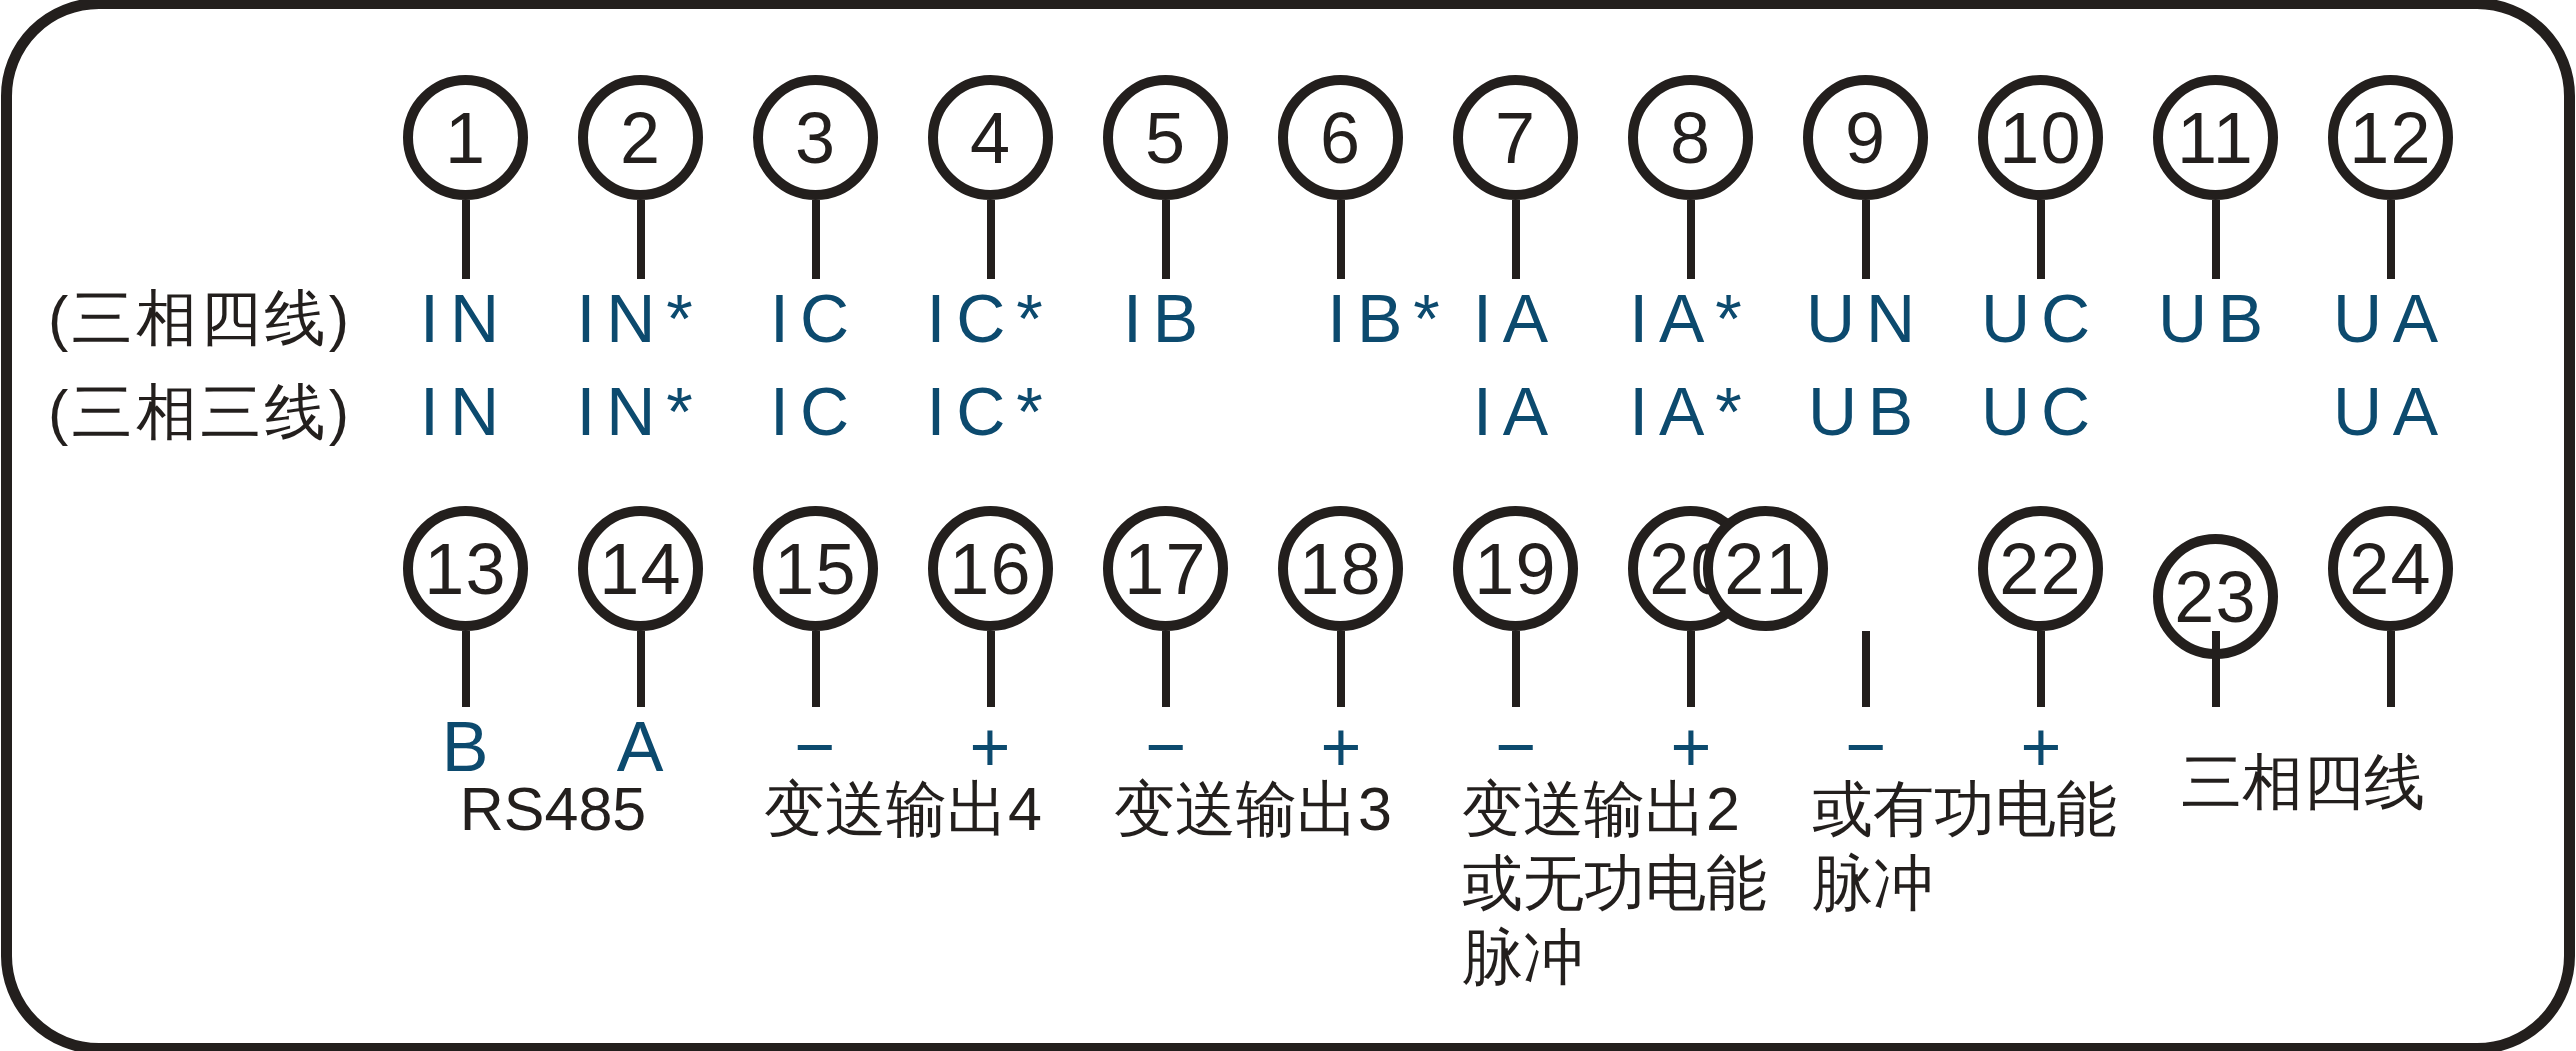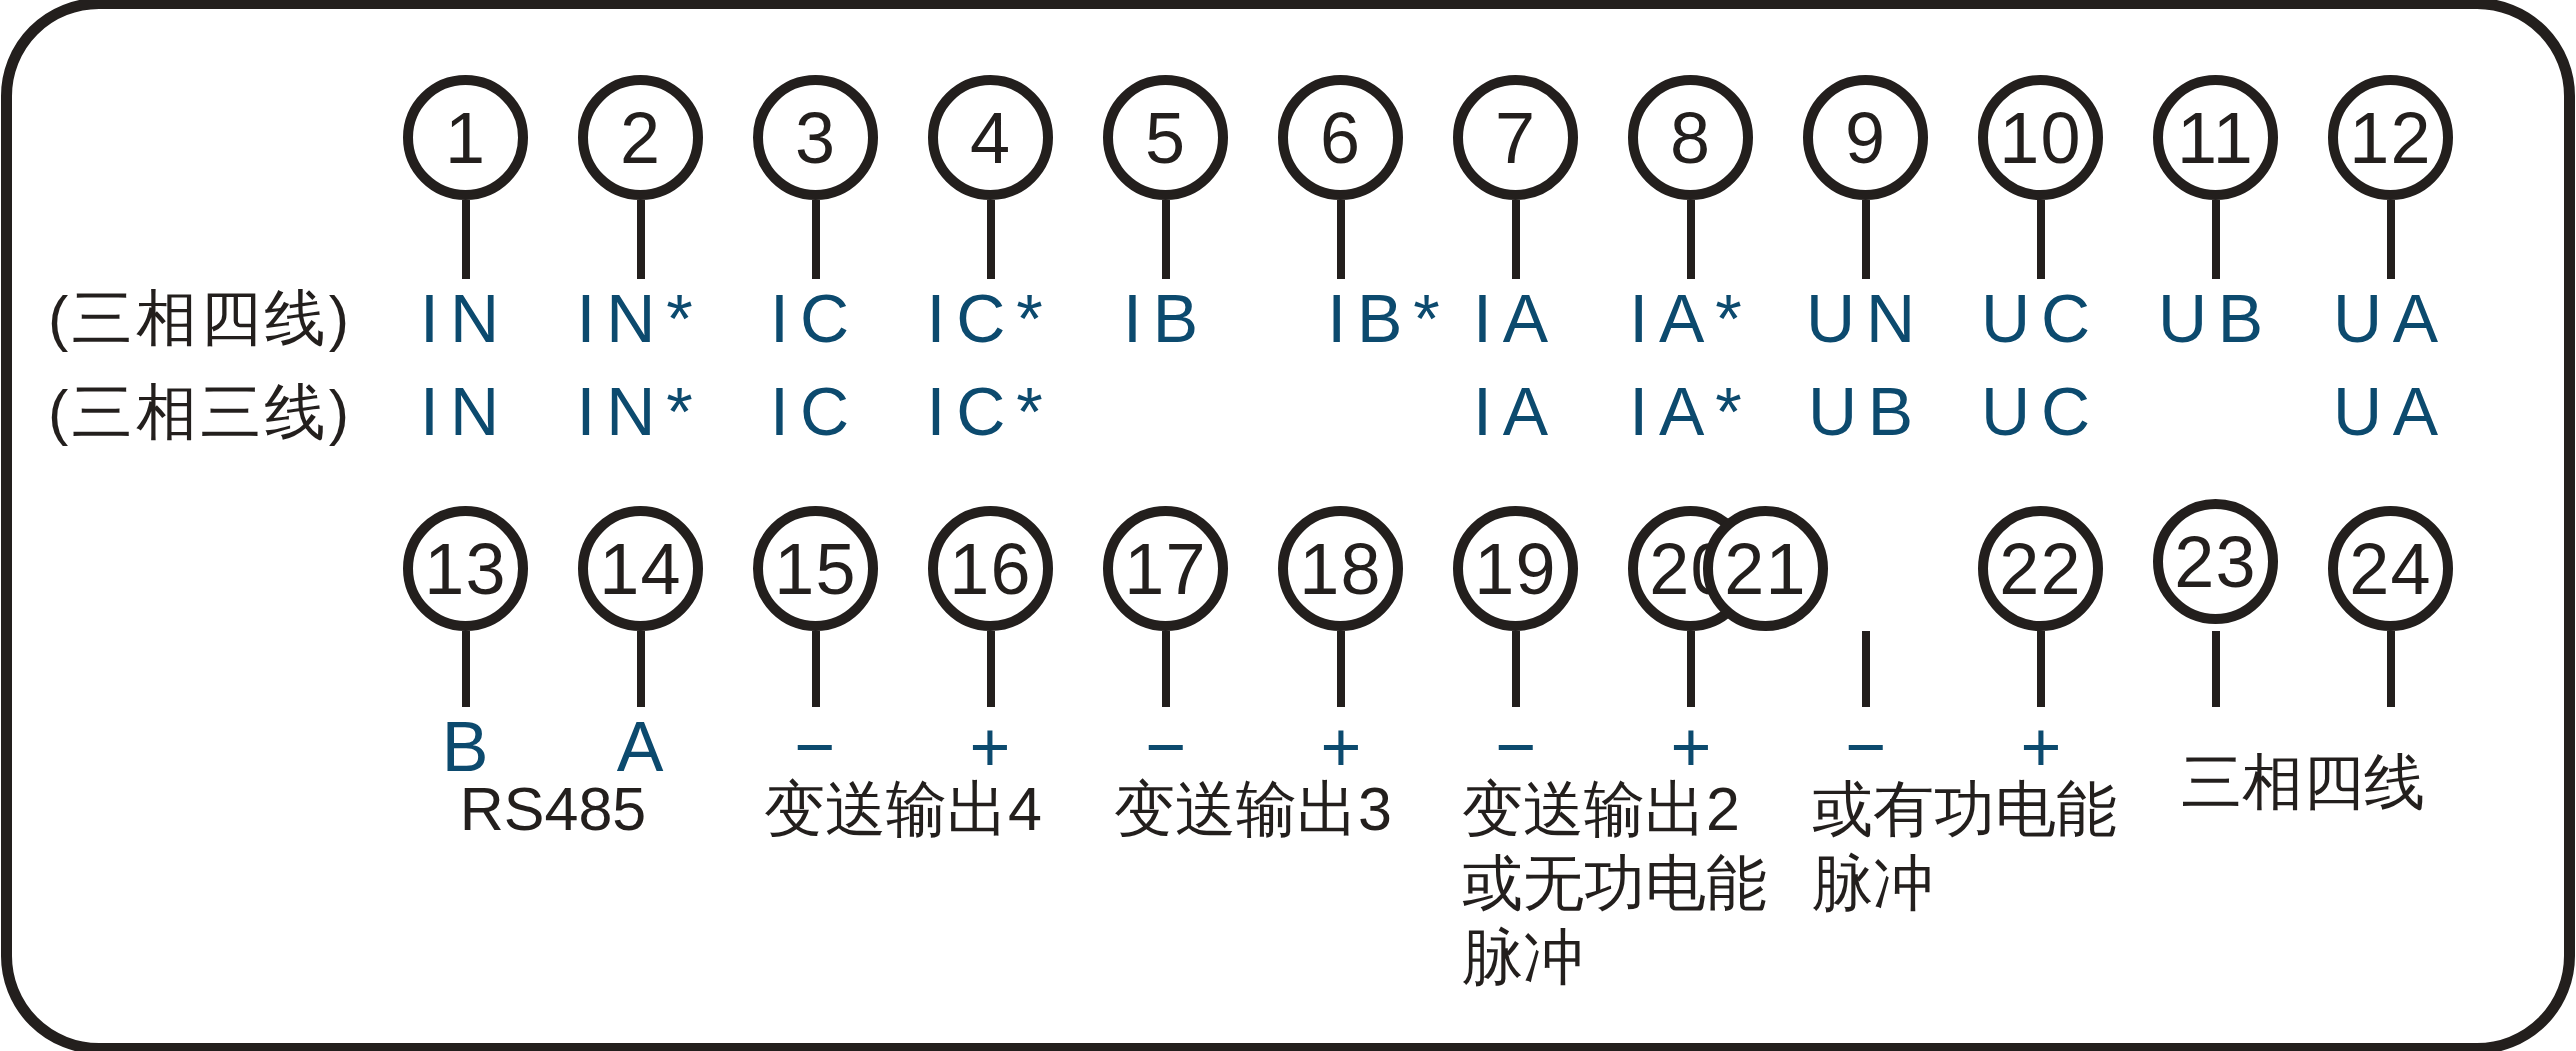--- a/index.html
+++ b/index.html
@@ -156,21 +156,21 @@
       <div class="circle" style="left: 1703px; top: 506px;">
         <span>21</span>
       </div>
       <div class="stem" style="left: 1862px; top: 631px; height: 76px;"></div>
       <div class="tlabel polarity" style="left: 1866px; top: 747px;">−</div>
       <div class="circle" style="left: 1978px; top: 506px;">
         <span>22</span>
       </div>
       <div class="stem" style="left: 2037px; top: 631px; height: 76px;"></div>
       <div class="tlabel polarity" style="left: 2041px; top: 747px;">+</div>
-      <div class="circle" style="left: 2153px; top: 499px;">
+      <div class="circle" style="left: 2153px; top: 534px;">
         <span>23</span>
       </div>
       <div class="stem" style="left: 2212px; top: 631px; height: 76px;"></div>
       <div class="circle" style="left: 2328px; top: 506px;">
         <span>24</span>
       </div>
       <div class="stem" style="left: 2387px; top: 631px; height: 76px;"></div>
       <div class="group-label center" style="top: 772px; left: 553px;">
         <div>RS485</div>
       </div>

